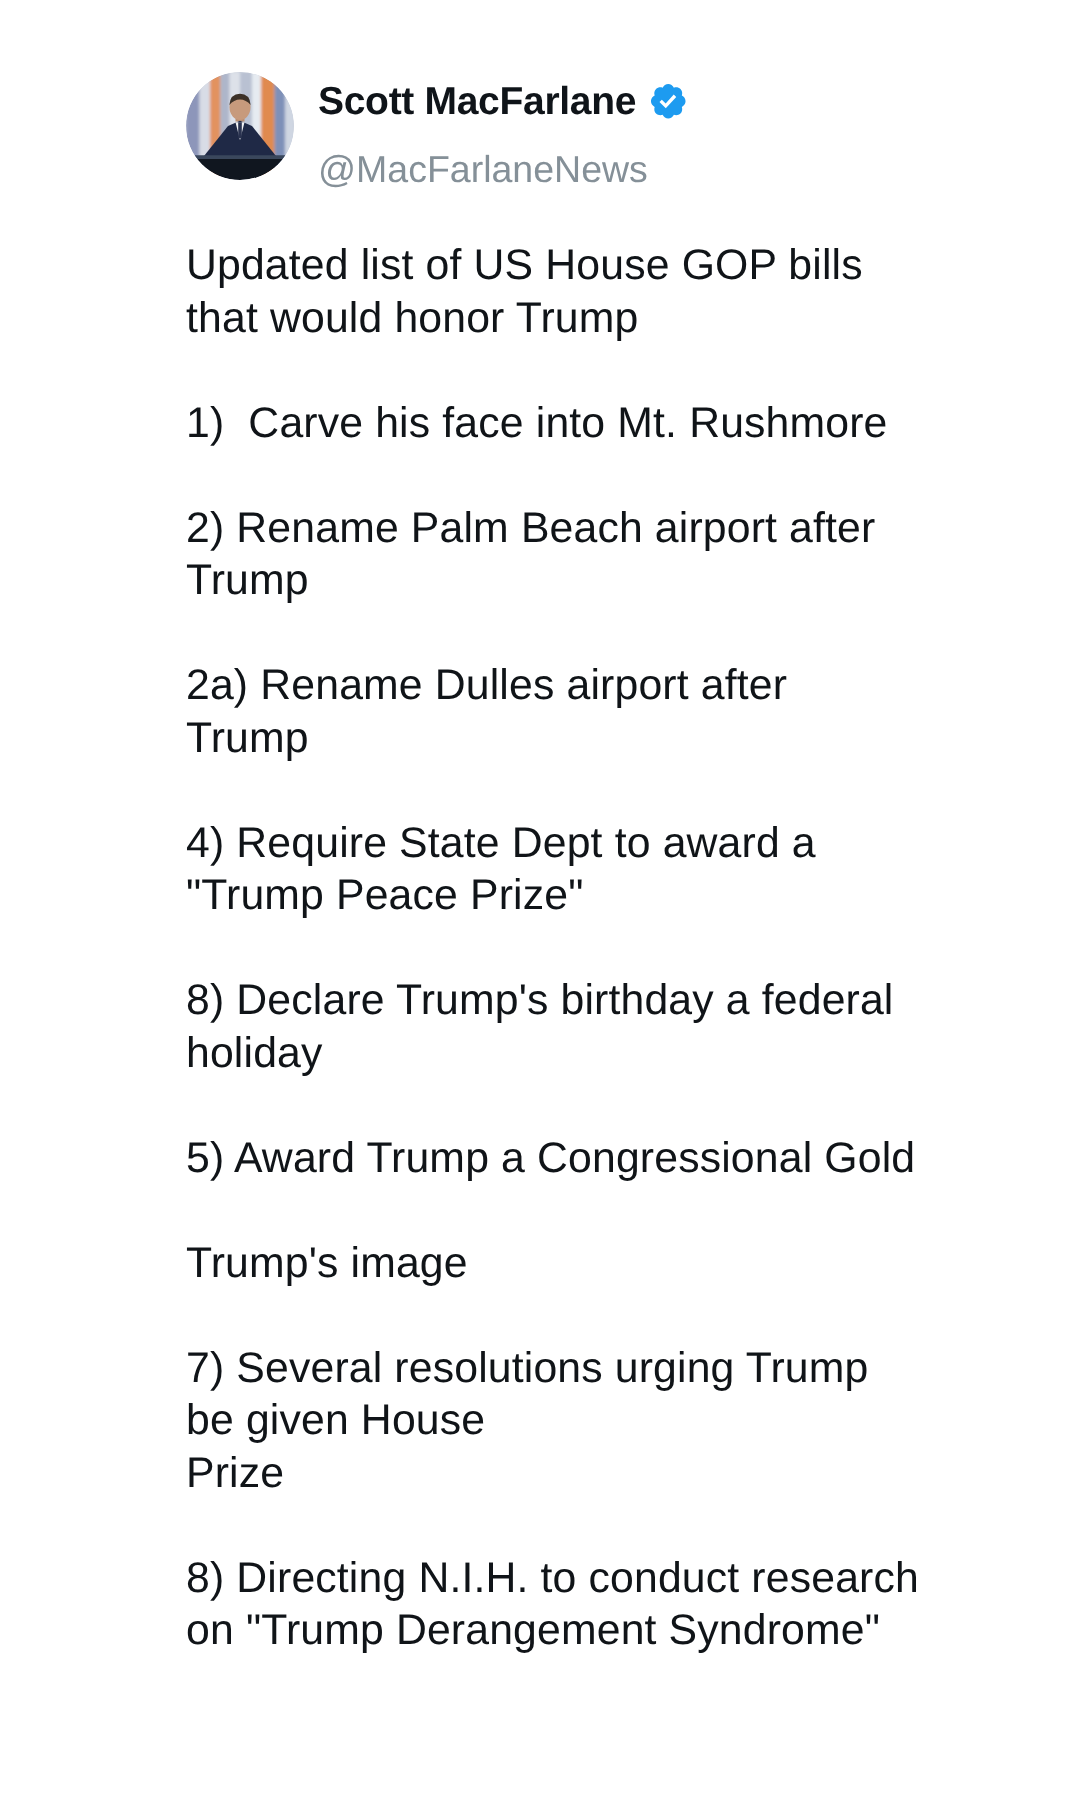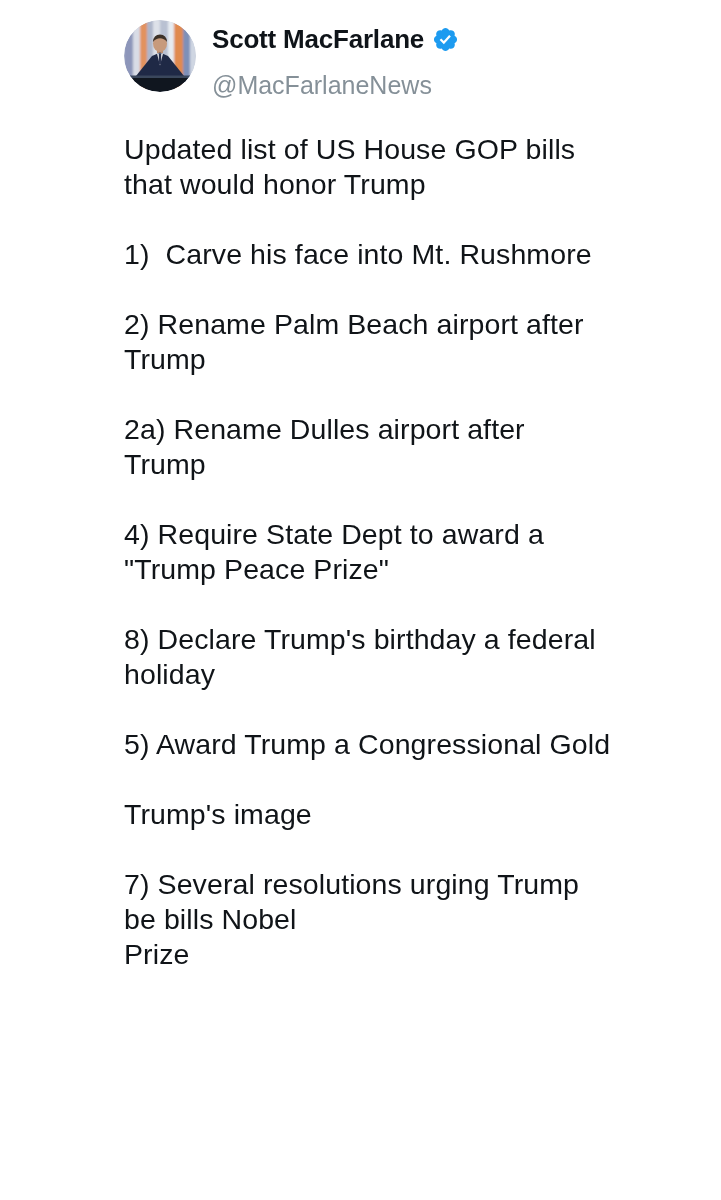--- a/index.html
+++ b/index.html
@@ -9,21 +9,21 @@
   body {
     width: 721px;
     height: 1200px;
     background: #ffffff;
     font-family: "Liberation Sans", sans-serif;
     overflow: hidden;
   }
   .tweet-card {
     box-sizing: border-box;
     width: 721px;
-    padding: 20px 40px 0 124px;
+    padding: 48px 40px 0 124px;
   }
   .tweet-header {
     display: flex;
     align-items: flex-start;
   }
   .avatar {
     width: 72px;
     height: 72px;
     border-radius: 50%;
     overflow: hidden;
@@ -156,18 +156,22 @@
       <span class="line">holiday</span>
     </p>
     <p>
       <span class="line">5) Award Trump a Congressional Gold</span>
     </p>
     <p>
       <span class="line">Trump's image</span>
     </p>
     <p>
       <span class="line">7) Several resolutions urging Trump</span>
-      <span class="line">be bills Nobel</span>
+      <span class="line">be given House</span>
       <span class="line">Prize</span>
+    </p>
+    <p>
+      <span class="line">8) Directing N.I.H. to conduct research</span>
+      <span class="line">on "Trump Derangement Syndrome"</span>
     </p>
   </div>
 
 </div>
 
 </body></html>

